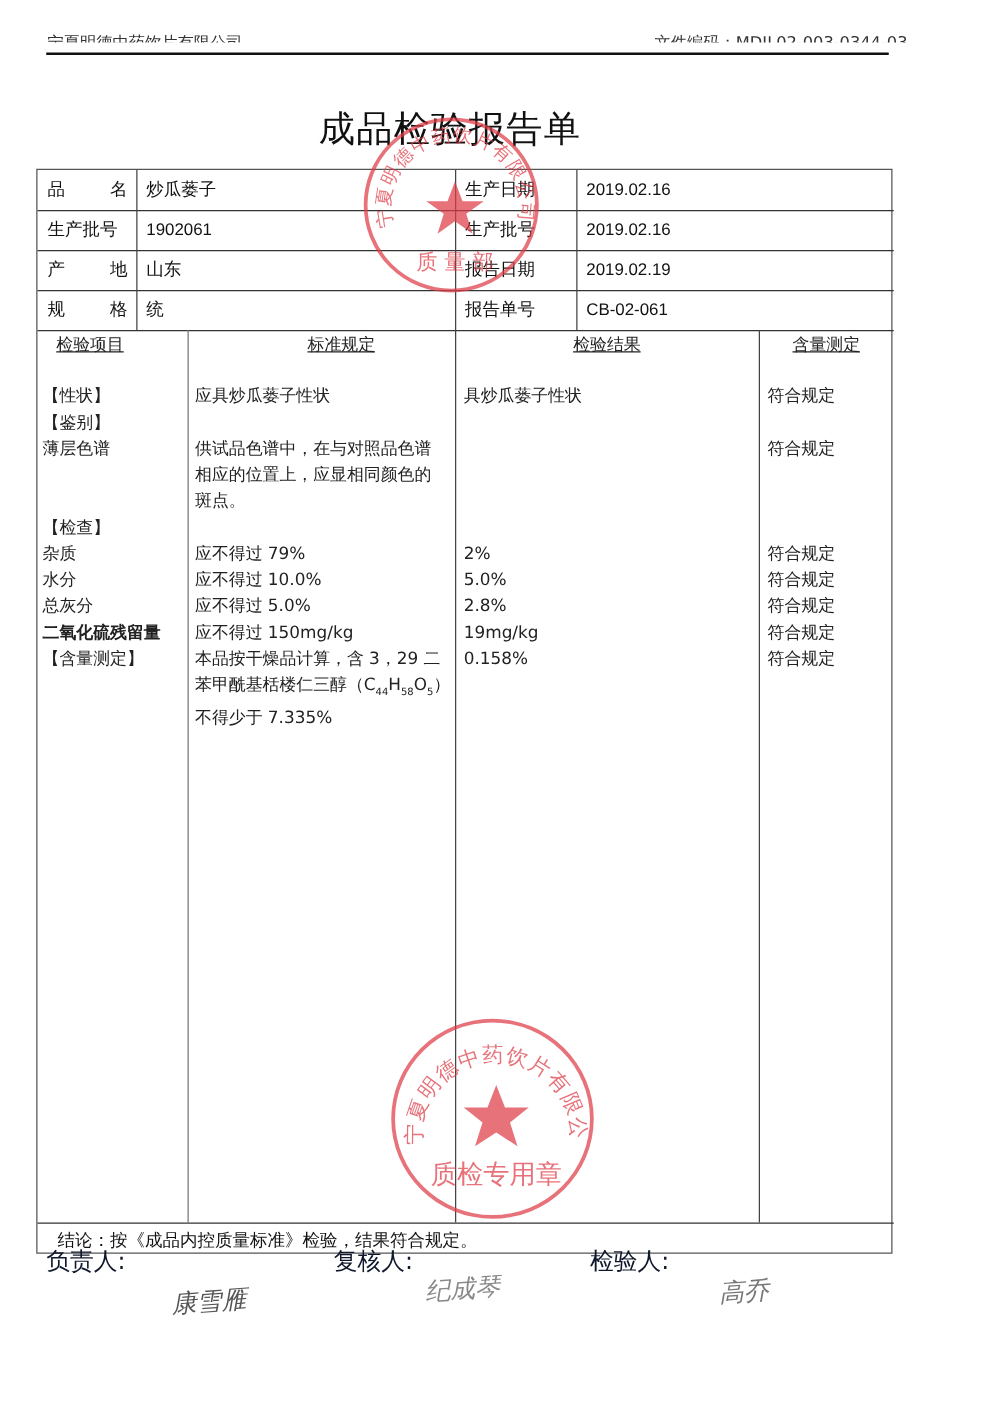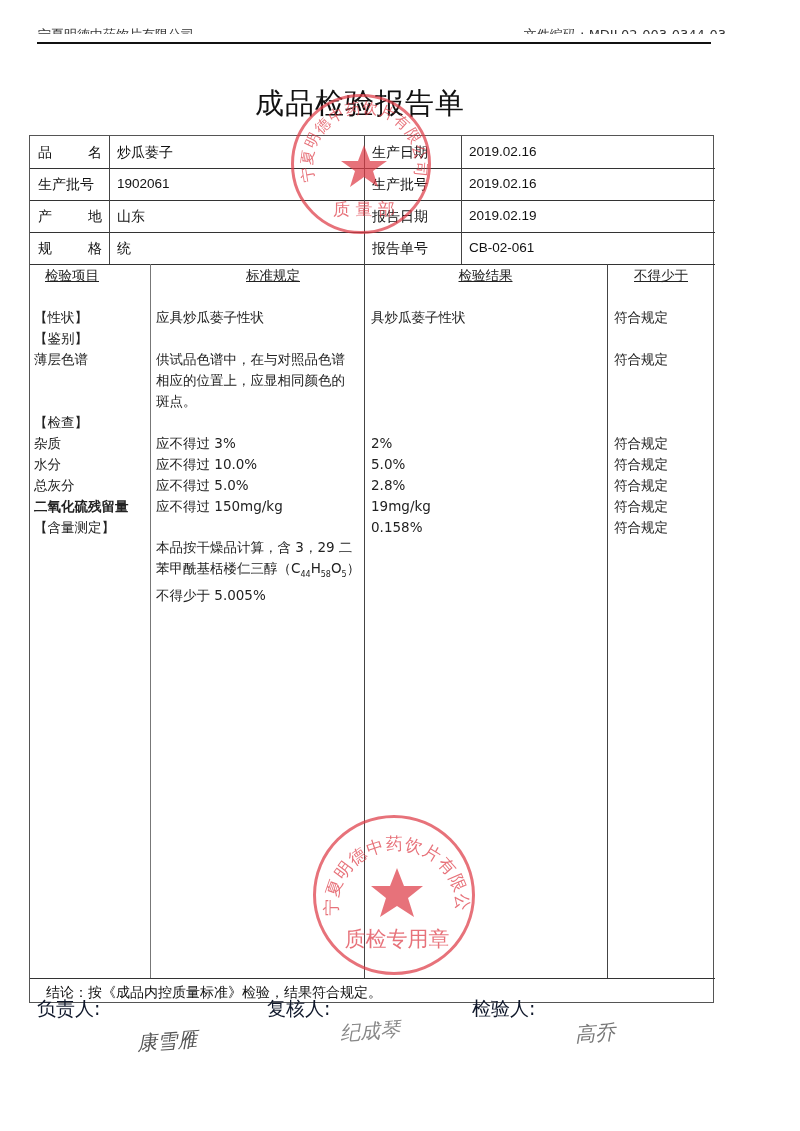--- a/index.html
+++ b/index.html
@@ -78,63 +78,63 @@
   <div class="cell" style="left:342px;top:40px;">生产批号</div>
   <div class="cell num" style="left:439px;top:40px;font-size:13.5px;">2019.02.16</div>
   <div class="cell" style="left:342px;top:72px;">报告日期</div>
   <div class="cell num" style="left:439px;top:72px;font-size:13.5px;">2019.02.19</div>
   <div class="cell" style="left:342px;top:104px;">报告单号</div>
   <div class="cell num" style="left:439px;top:104px;font-size:13.5px;">CB-02-061</div>
 
   <div class="colhead" style="left:0;width:84px;">检验项目</div>
   <div class="colhead" style="left:136px;width:214px;">标准规定</div>
   <div class="colhead" style="left:334px;width:243px;">检验结果</div>
-  <div class="colhead" style="left:577px;width:108px;">不得少于</div>
+  <div class="colhead" style="left:577px;width:108px;">含量测定</div>
 
   <div class="txt" style="left:4px;top:171px;">【性状】</div>
   <div class="txt" style="left:126px;top:171px;">应具炒瓜蒌子性状</div>
   <div class="txt" style="left:341px;top:171px;">具炒瓜蒌子性状</div>
   <div class="txt" style="left:584px;top:171px;">符合规定</div>
 
   <div class="txt" style="left:4px;top:192px;">【鉴别】</div>
   <div class="txt" style="left:4px;top:213px;">薄层色谱</div>
   <div class="txt" style="left:126px;top:213px;">
     <div>供试品色谱中，在与对照品色谱</div>
     <div>相应的位置上，应显相同颜色的</div>
     <div>斑点。</div>
   </div>
   <div class="txt" style="left:584px;top:213px;">符合规定</div>
 
   <div class="txt" style="left:4px;top:276px;">【检查】</div>
 
   <div class="txt" style="left:4px;top:297px;">杂质</div>
-  <div class="txt" style="left:126px;top:297px;">应不得过 3%</div>
+  <div class="txt" style="left:126px;top:297px;">应不得过 79%</div>
   <div class="txt" style="left:341px;top:297px;">2%</div>
   <div class="txt" style="left:584px;top:297px;">符合规定</div>
 
   <div class="txt" style="left:4px;top:318px;">水分</div>
   <div class="txt" style="left:126px;top:318px;">应不得过 10.0%</div>
   <div class="txt" style="left:341px;top:318px;">5.0%</div>
   <div class="txt" style="left:584px;top:318px;">符合规定</div>
 
   <div class="txt" style="left:4px;top:339px;">总灰分</div>
   <div class="txt" style="left:126px;top:339px;">应不得过 5.0%</div>
   <div class="txt" style="left:341px;top:339px;">2.8%</div>
   <div class="txt" style="left:584px;top:339px;">符合规定</div>
 
   <div class="txt" style="left:4px;top:360px;font-weight:bold;">二氧化硫残留量</div>
   <div class="txt" style="left:126px;top:360px;">应不得过 150mg/kg</div>
   <div class="txt" style="left:341px;top:360px;">19mg/kg</div>
   <div class="txt" style="left:584px;top:360px;">符合规定</div>
 
   <div class="txt" style="left:4px;top:381px;">【含量测定】</div>
-  <div class="txt" style="left:126px;top:381px;margin-top:20px;">
+  <div class="txt" style="left:126px;top:381px;">
     <div>本品按干燥品计算，含 3，29 二</div>
     <div><span>苯甲酰基栝楼仁三醇（C</span><sub>44</sub><span>H</span><sub>58</sub><span>O</span><sub>5</sub><span>）</span></div>
-    <div>不得少于 5.005%</div>
+    <div>不得少于 7.335%</div>
   </div>
   <div class="txt" style="left:341px;top:381px;">0.158%</div>
   <div class="txt" style="left:584px;top:381px;">符合规定</div>
 
   <div class="conclusion">结论：按《成品内控质量标准》检验，结果符合规定。</div>
 </div>
 
 <div class="stamp" style="left:291px;top:94px;width:140px;height:140px;">
   <svg width="140" height="140" viewBox="0 0 140 140">
     <defs>

